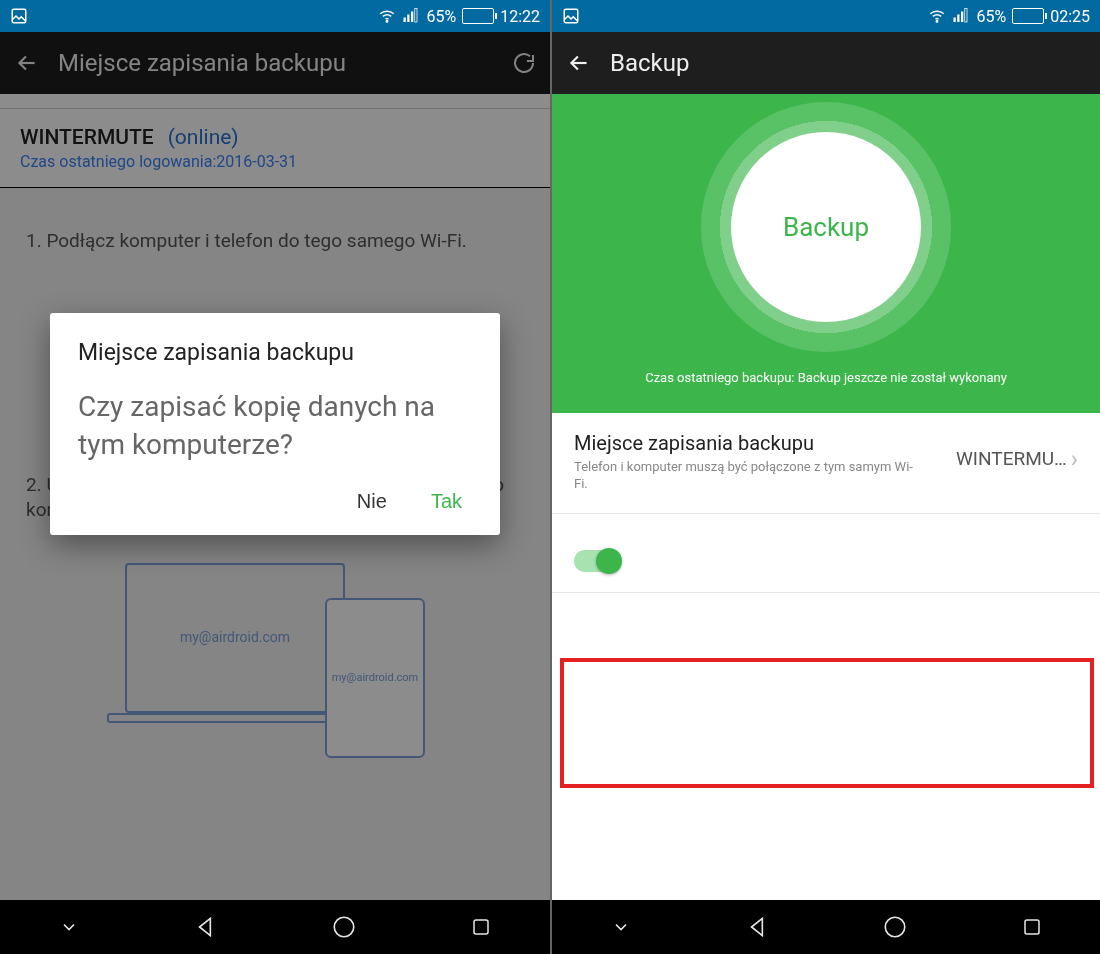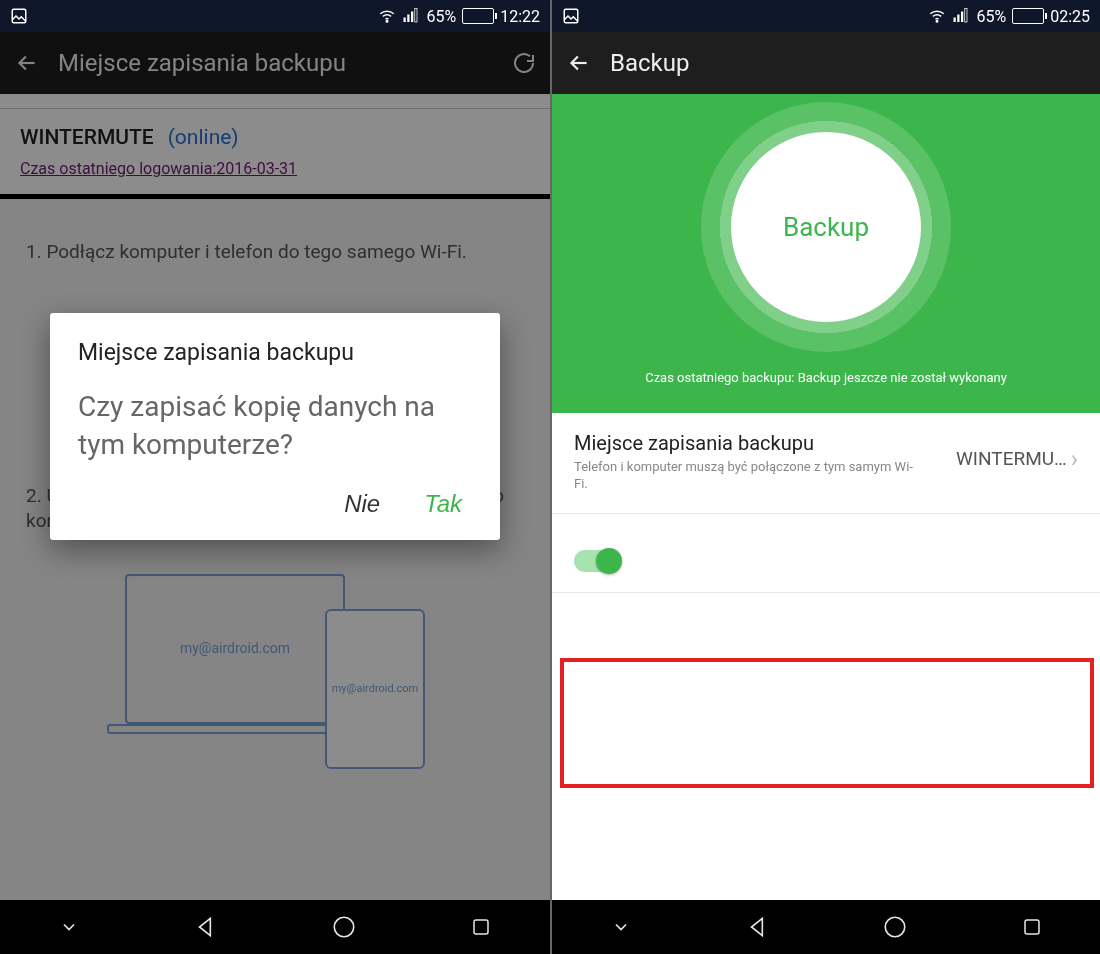--- a/index.html
+++ b/index.html
@@ -16,21 +16,21 @@
     height: 954px;
     background: #fff;
     position: relative;
     overflow: hidden;
   }
   .phone + .phone { border-left: 2px solid #666; }
 
   
   .statusbar {
     height: 32px;
-    background: #0f172a;
+    background: #0369a1;
     color: #fff;
     display: flex;
     align-items: center;
     justify-content: space-between;
     padding: 0 10px;
     font-size: 16px;
   }
   .statusbar .left, .statusbar .right { display: flex; align-items: center; gap: 6px; }
   .sb-icon { width: 18px; height: 18px; display: inline-flex; align-items: center; justify-content: center; }
   .battery {
@@ -57,27 +57,27 @@
   
   .left-content {
     position: relative;
     height: calc(100% - 32px - 62px - 54px);
     background: #f2f2f2;
     color: #444;
   }
   .device-block {
     background: #fff;
     border-top: 1px solid #ccc;
-    border-bottom: 5px solid #000000;
+    border-bottom: 1px solid #000000;
     padding: 16px 20px;
     margin-top: 14px;
   }
   .device-name { font-size: 21px; font-weight: 500; color: #222; display: inline; }
   .device-status { font-size: 21px; color: #2a6fd6; margin-left: 10px; }
-  .device-sub { font-size: 16px; color: #701a75; margin-top: 10px; text-decoration: underline; }
+  .device-sub { font-size: 16px; color: #3b82f6; margin-top: 3px; }
   .steps { padding: 40px 26px 0; font-size: 19px; color: #555; line-height: 1.35; }
   .step + .step { margin-top: 218px; }
 
   .illus { margin: 30px auto 0; width: 320px; height: 200px; position: relative; }
   .laptop {
     position: absolute; left: 10px; top: 10px;
     width: 220px; height: 150px; border: 2px solid #7aa0d8; border-radius: 4px;
     display:flex; align-items:center; justify-content:center; color:#7aa0d8; font-size:14px;
   }
   .laptop-base { position:absolute; left:0; bottom:-12px; width:260px; height:10px; border:2px solid #7aa0d8; border-radius:3px; left:-20px;}
@@ -97,21 +97,21 @@
     position: absolute;
     left: 50px; right: 50px; top: 313px;
     background: #fff;
     border-radius: 3px;
     box-shadow: 0 10px 30px rgba(0,0,0,0.4);
     padding: 26px 28px 14px;
   }
   .dialog-title { font-size: 23px; color: #222; margin-bottom: 22px; }
   .dialog-body { font-size: 28px; color: #666; line-height: 1.35; margin-bottom: 26px; }
   .dialog-actions { display: flex; justify-content: flex-end; gap: 44px; padding-right: 10px; padding-bottom: 8px;}
-  .dlg-btn { font-size: 24px; color: #333; background:none; border:none; cursor:pointer;font-style:italic; }
+  .dlg-btn { font-size: 20px; color: #333; background:none; border:none; cursor:pointer; }
   .dlg-btn.primary { color: #3cb64b; font-weight: 500; }
 
   
   .navbar {
     position: absolute; bottom: 0; left: 0; right: 0;
     height: 54px; background: #000;
     display: flex; align-items: center; justify-content: space-around;
     color: #fff;
   }
   .nav-icon { width: 28px; height: 28px; display:flex; align-items:center; justify-content:center; opacity:.9; }

